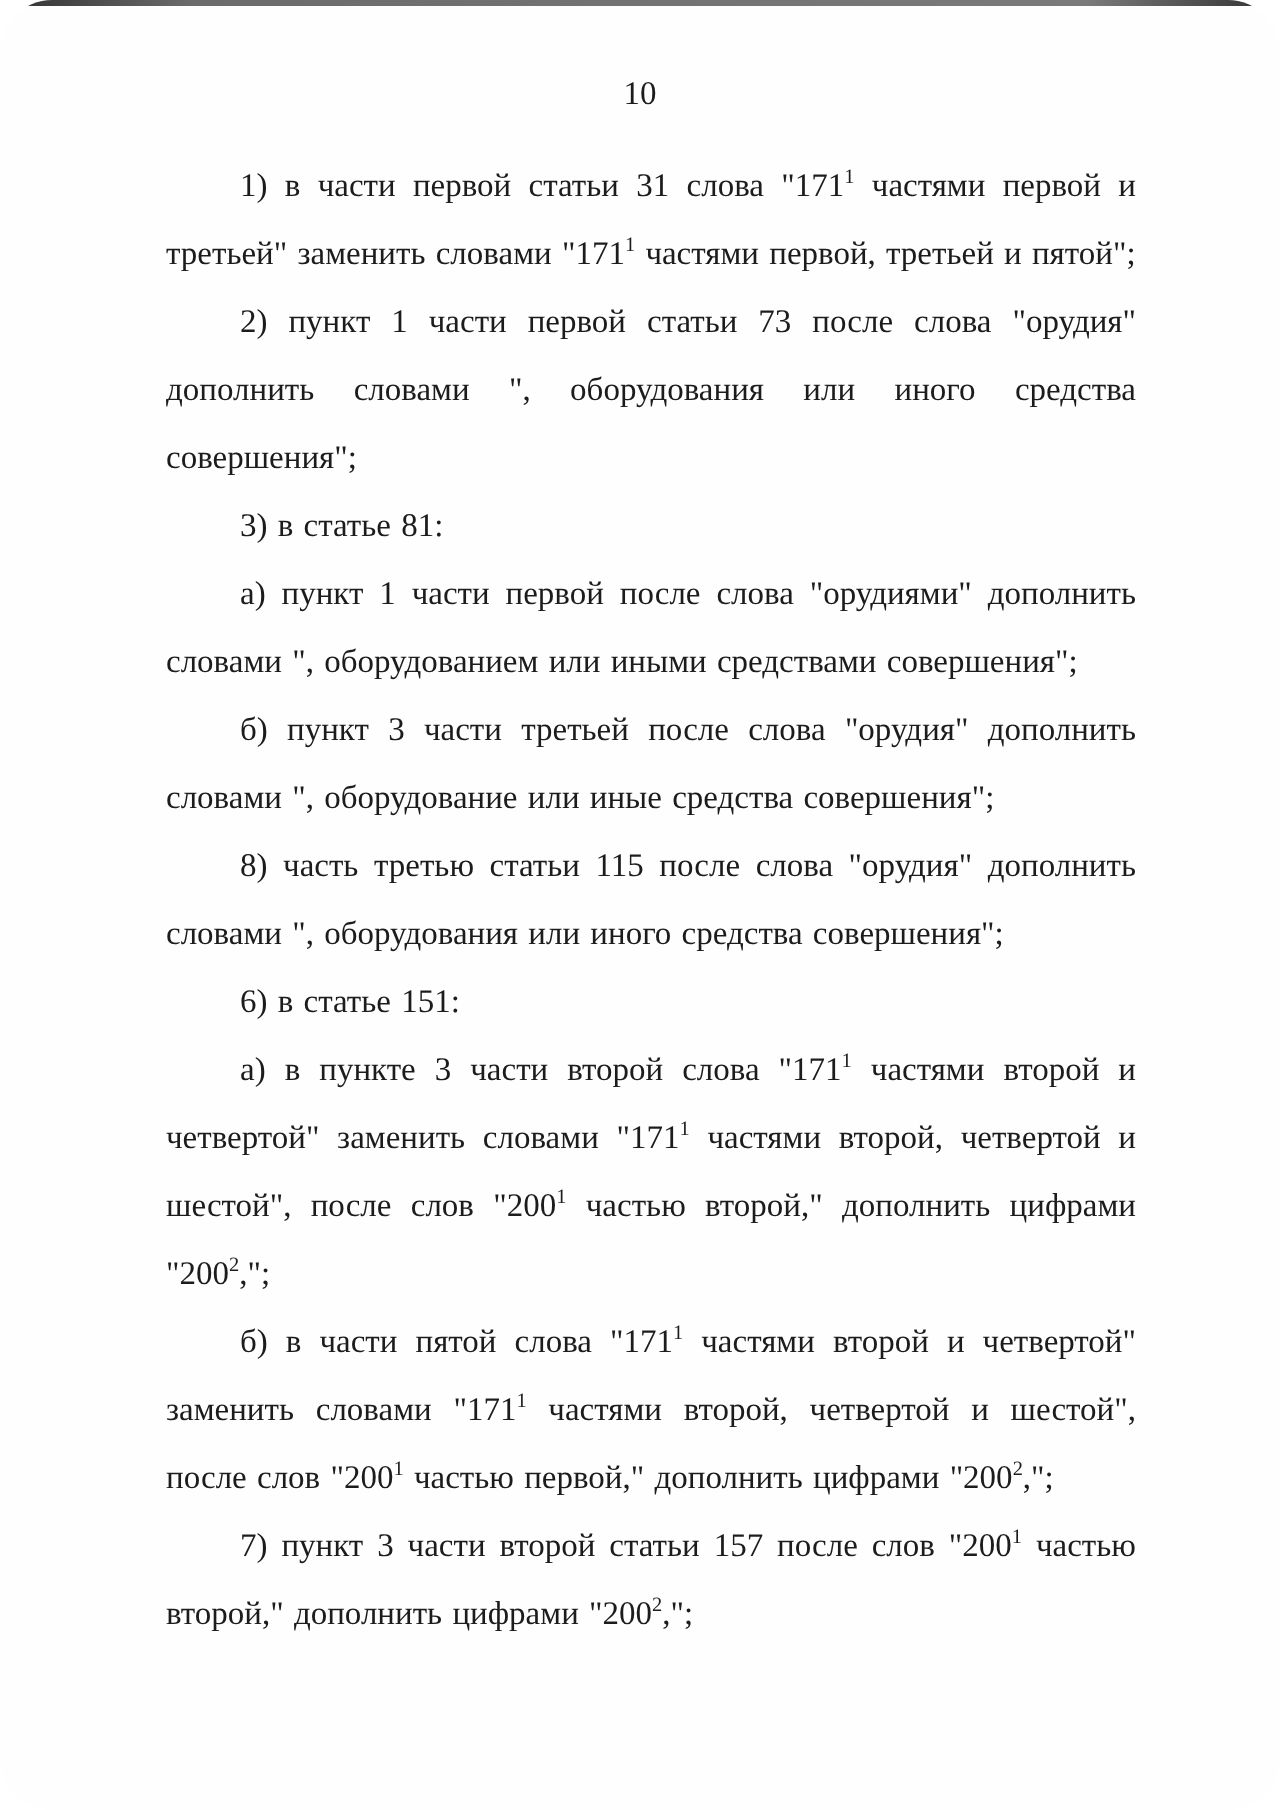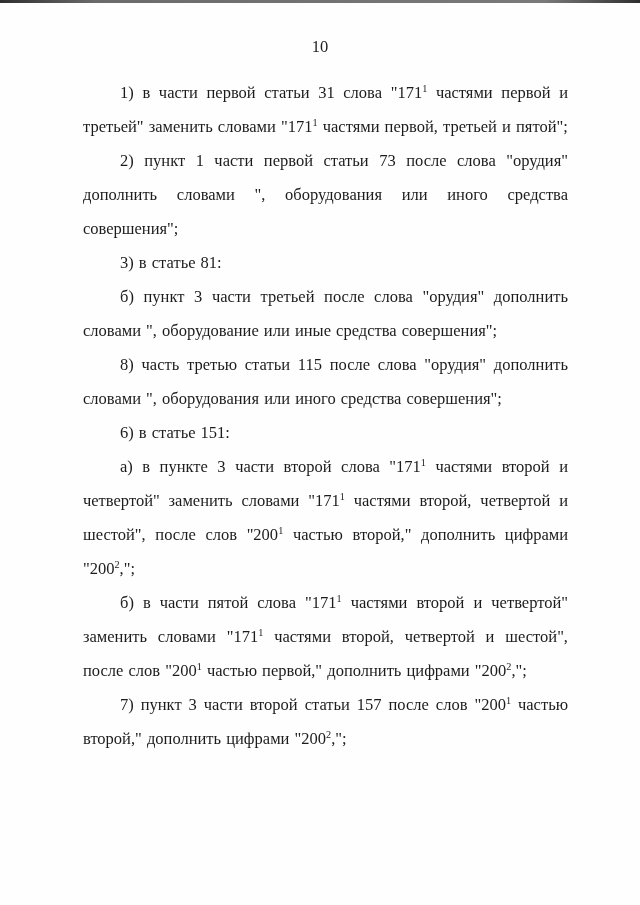--- a/index.html
+++ b/index.html
@@ -12,20 +12,21 @@
     width: 640px;
     height: 905px;
     margin: 0 auto;
     background: #fefefe;
     color: #1c1c1c;
     font-family: "Liberation Serif", "DejaVu Serif", serif;
     font-size: 16.5px;
     line-height: 34px;
     overflow: hidden;
     box-sizing: border-box;
+    border-radius: 26px;
   }
   .scan-edge {
     position: absolute;
     top: 0;
     left: 0;
     width: 100%;
     height: 3px;
     background: linear-gradient(to right, #2f2f2f, #6b6b6b 15%, #7a7a7a 85%, #2f2f2f);
   }
   .page-number {
@@ -52,20 +53,21 @@
 </head>
 <body>
 
 <div class="page">
   <div class="scan-edge"></div>
   <div class="page-number">10</div>
   <div class="doc-body" id="doc-body">
       <p>1) в части первой статьи 31 слова "171<sup>1</sup> частями первой и третьей" заменить словами "171<sup>1</sup> частями первой, третьей и пятой";</p>
       <p>2) пункт 1 части первой статьи 73 после слова "орудия" дополнить словами ", оборудования или иного средства совершения";</p>
       <p>3) в статье 81:</p>
+      <p>а) пункт 1 части первой после слова "орудиями" дополнить словами ", оборудованием или иными средствами совершения";</p>
       <p>б) пункт 3 части третьей после слова "орудия" дополнить словами ", оборудование или иные средства совершения";</p>
       <p>8) часть третью статьи 115 после слова "орудия" дополнить словами ", оборудования или иного средства совершения";</p>
       <p>6) в статье 151:</p>
       <p>а) в пункте 3 части второй слова "171<sup>1</sup> частями второй и четвертой" заменить словами "171<sup>1</sup> частями второй, четвертой и шестой", после слов "200<sup>1</sup> частью второй," дополнить цифрами "200<sup>2</sup>,";</p>
       <p>б) в части пятой слова "171<sup>1</sup> частями второй и четвертой" заменить словами "171<sup>1</sup> частями второй, четвертой и шестой", после слов "200<sup>1</sup> частью первой," дополнить цифрами "200<sup>2</sup>,";</p>
       <p>7) пункт 3 части второй статьи 157 после слов "200<sup>1</sup> частью второй," дополнить цифрами "200<sup>2</sup>,";</p>
     </div>
 </div>
 
 </body></html>

